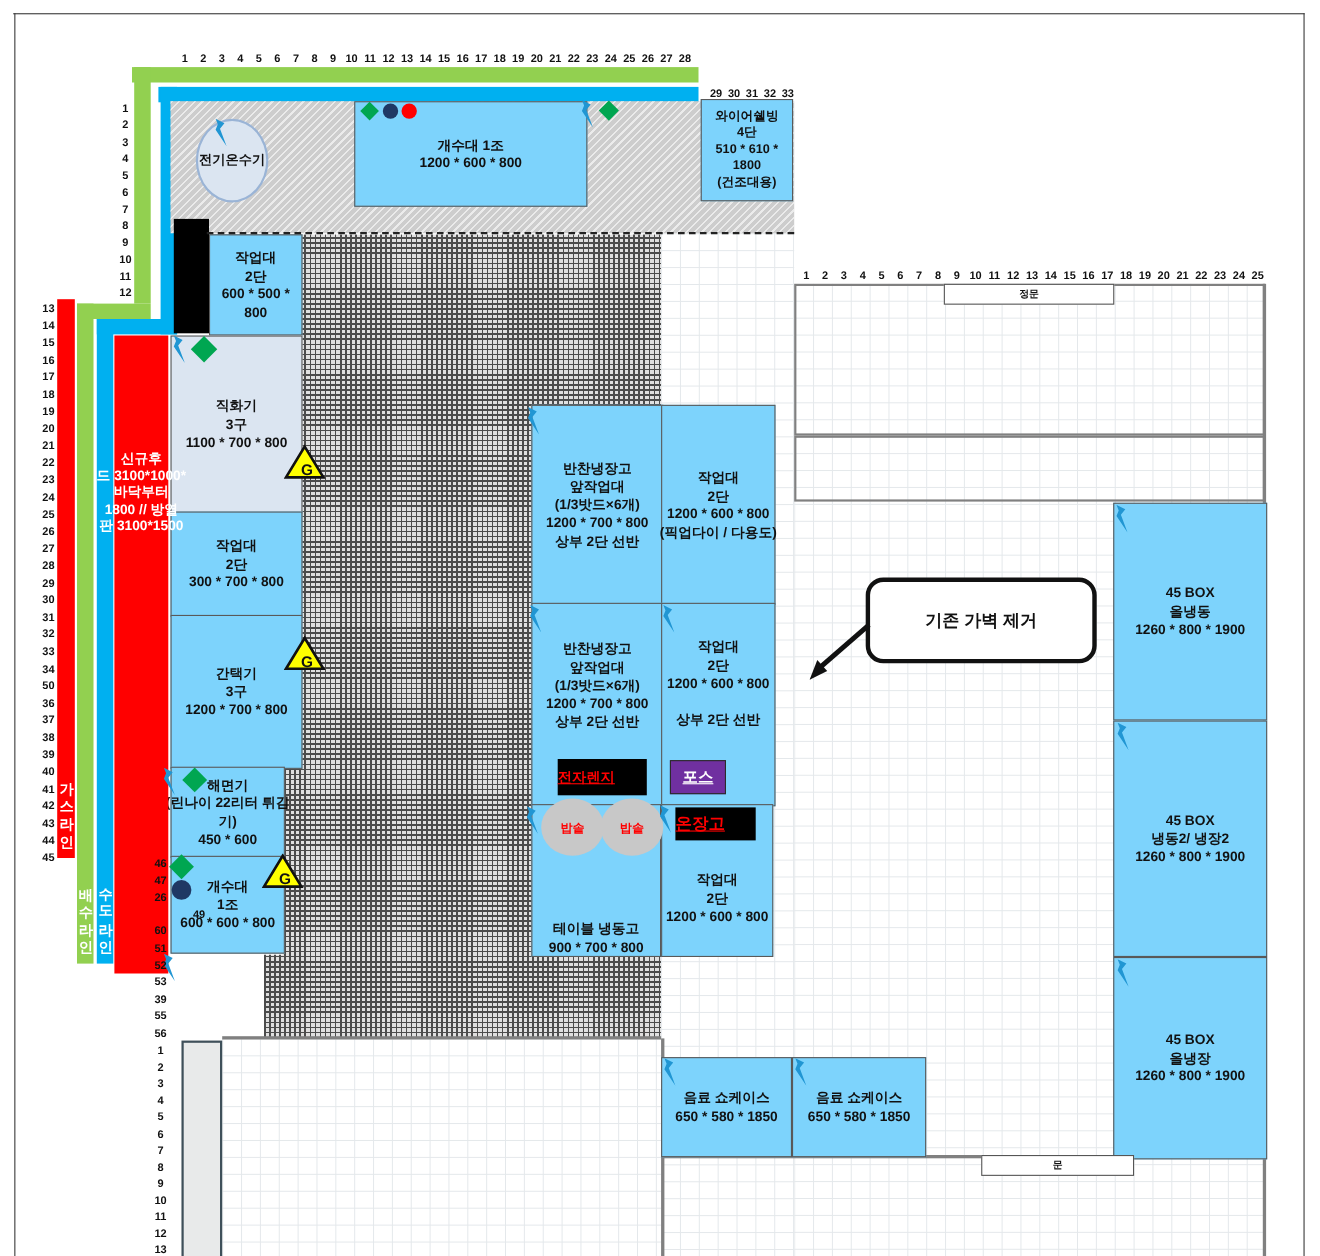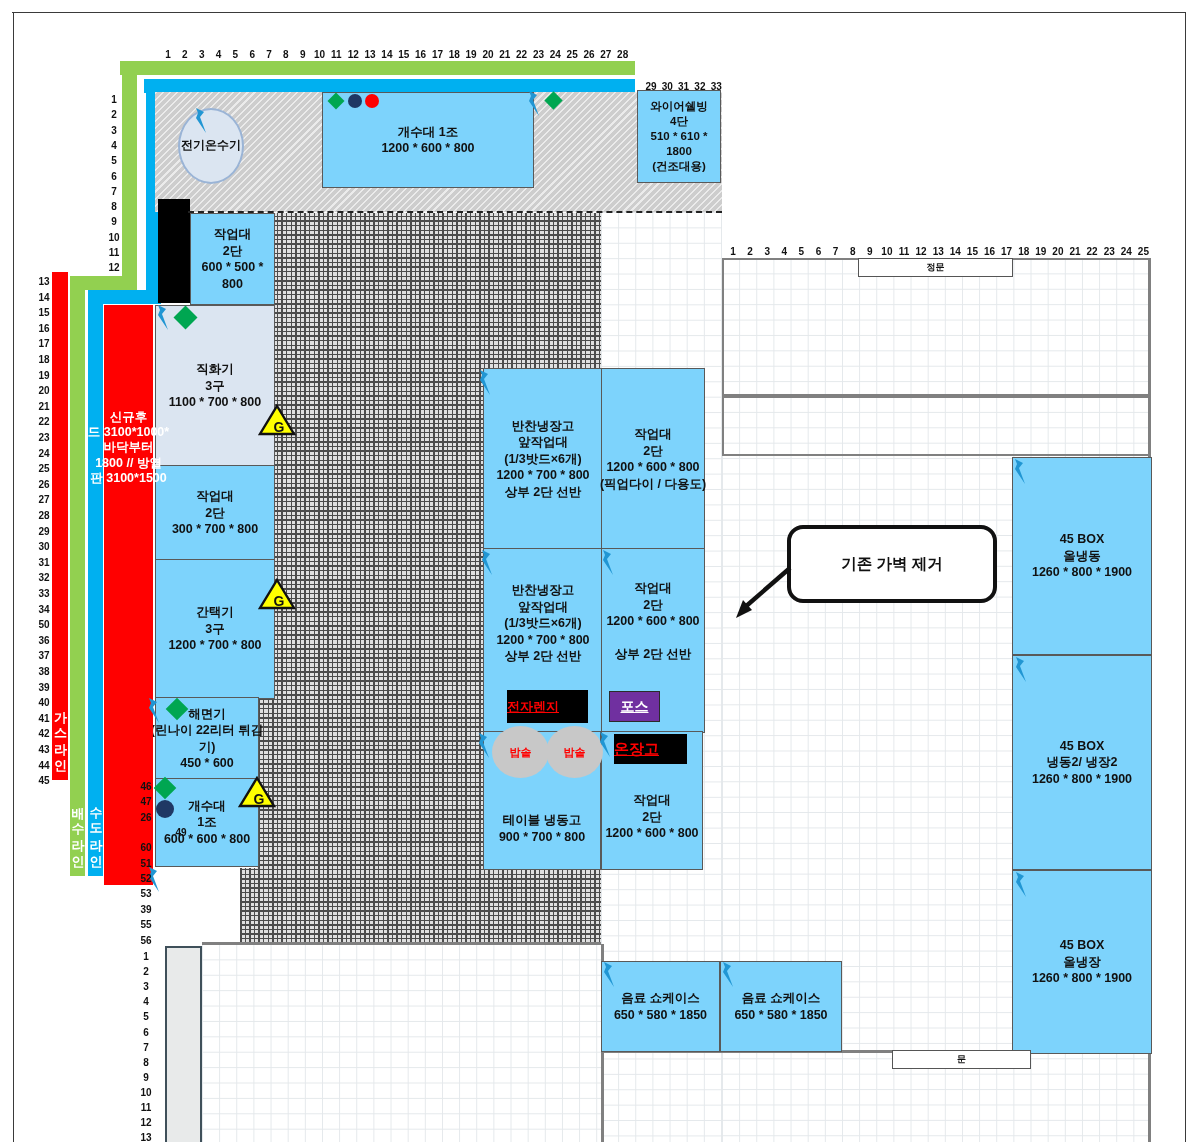--- a/index.html
+++ b/index.html
@@ -176,21 +176,21 @@
   </div>
   <div class="abs box" style="left:483px;top:548px;width:118px;height:183px;">
     <div style="margin-bottom:34px;">
         <span class="ln">반찬냉장고</span>
         <span class="ln">앞작업대</span>
         <span class="ln">(1/3밧드×6개)</span>
         <span class="ln">1200 * 700 * 800</span>
         <span class="ln">상부 2단 선반</span>
       </div>
   </div>
-  <div class="abs box" style="left:483px;top:731px;width:118px;height:139px;justify-content:center;padding-top:56px;box-sizing:border-box;">
+  <div class="abs box" style="left:483px;top:731px;width:118px;height:139px;justify-content:flex-end;padding-top:56px;box-sizing:border-box;">
     <div>
         <span class="ln">테이블 냉동고</span>
         <span class="ln">900 * 700 * 800</span>
       </div>
   </div>
 
   <div class="abs box" style="left:601px;top:368px;width:102px;height:180px;">
     <div>
         <span class="ln">작업대</span>
         <span class="ln">2단</span>

